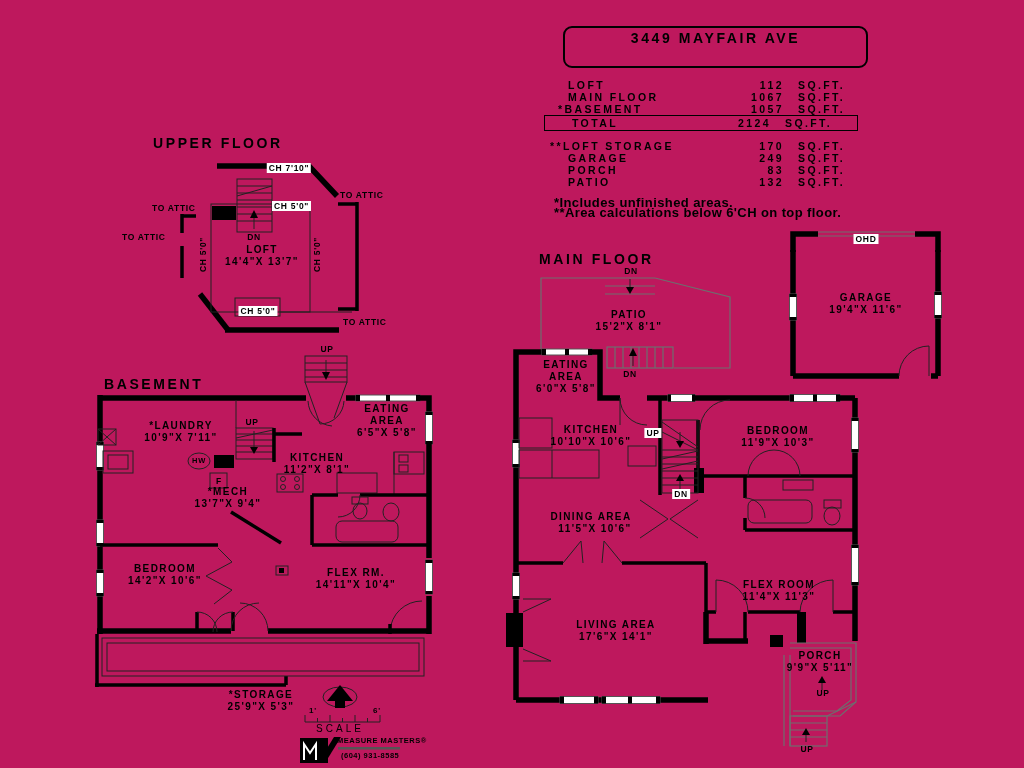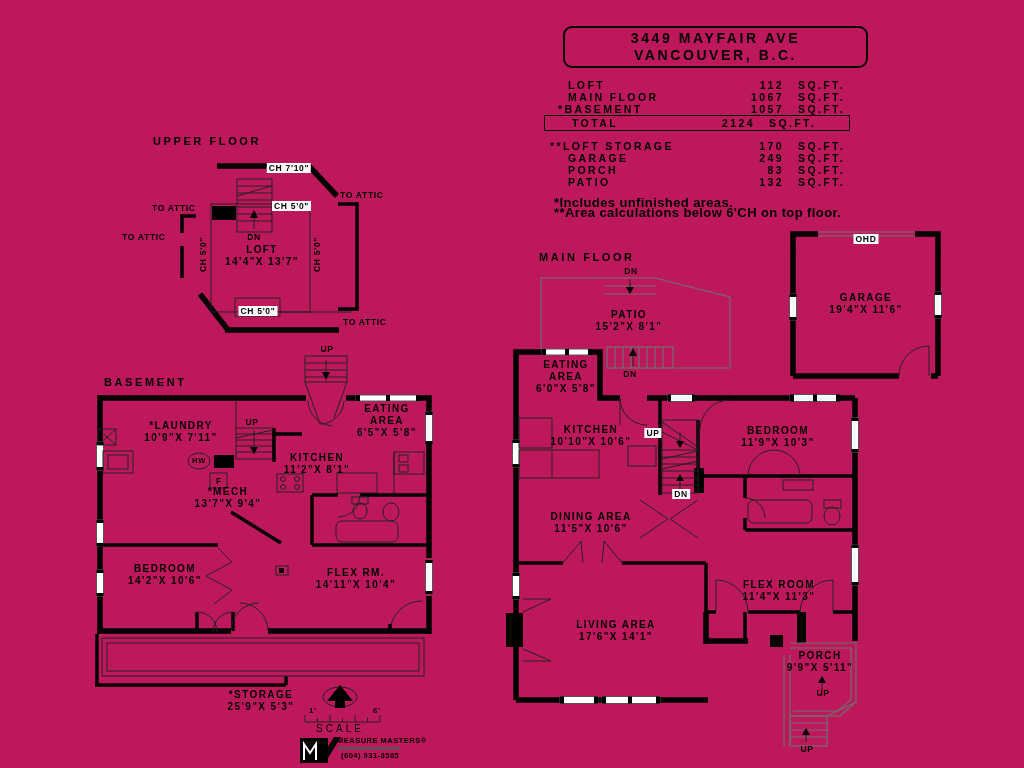--- a/index.html
+++ b/index.html
@@ -8,42 +8,42 @@
   svg{position:absolute;left:0;top:0;}
   .w6{stroke:#000;stroke-width:5.5;fill:none;}
   .w4{stroke:#000;stroke-width:3.5;fill:none;}
   .t{stroke:#222;stroke-width:1;fill:none;}
   .tg{stroke:#6e6e6e;stroke-width:1.2;fill:none;}
   .blk{fill:#000;stroke:none;}
   .winr{fill:#fff;stroke:#555;stroke-width:1;}
   .cap{fill:#000;stroke:none;}
   
   .lbl{position:absolute;font-weight:bold;white-space:nowrap;}
-  .head{font-size:11px;letter-spacing:2.6px;}
+  .head{font-size:14px;letter-spacing:2.6px;}
   .room{transform:translateX(-50%);text-align:center;font-size:10px;letter-spacing:1.4px;line-height:12px;}
   .room span{display:block;}
   .ann{font-size:8.5px;letter-spacing:0.7px;}
   .c{transform:translateX(-50%);text-align:center;}
   .bg{background:#fff;padding:0 2px;}
   .rot{transform:rotate(-90deg);transform-origin:0 0;}
   
   #titlebox{position:absolute;left:563px;top:26px;width:301px;height:36px;border:2px solid #000;
             border-radius:9px;text-align:center;font-weight:bold;font-size:14px;letter-spacing:2.6px;
             line-height:17px;padding-top:2px;}
   
   #areatable{position:absolute;left:550px;top:79px;width:312px;font-weight:bold;font-size:10.5px;letter-spacing:2.4px;}
   .arow{display:flex;height:12px;align-items:center;}
   .alabel{flex:1;}
   .aval{width:46px;text-align:right;}
   .aunit{width:64px;margin-left:14px;}
   .ind-a .alabel{padding-left:18px;}
   .ind-b .alabel{padding-left:8px;}
   .ind-c .alabel{padding-left:25px;}
   .ind-d .alabel{padding-left:0px;}
-  .totalbox{border:1.5px solid #000;height:14px;margin:0 12px 0 -6px;padding:0 16px 0 2px;}
+  .totalbox{border:1.5px solid #000;height:14px;margin:0 4px 0 -6px;padding:0 8px 0 2px;}
   .tgap{height:9px;}
   .note{font-size:13px;letter-spacing:0.4px;height:10px;display:block;}
   #notes{margin-top:7px;padding-left:4px;}
   .f8{font-size:8px;}
   .f75{font-size:7.5px;letter-spacing:0.5px;}
 </style>
 </head>
 <body>
 
 <div id="page">
@@ -286,21 +286,20 @@
     <g>
       <rect class="blk" x="300" y="738" width="28" height="25"></rect>
       <path d="M304,760 V744 L310,753 L316,744 V760" stroke="#fff" stroke-width="2" fill="none"></path>
       <polygon class="blk" points="318,763 334,737 341,737 325,763"></polygon>
       <rect x="338" y="747" width="62" height="2.5" fill="#555"></rect>
     </g>
   </svg>
 
   <div id="titlebox">
     <div>3449 MAYFAIR AVE</div>
-    <div>VANCOUVER, B.C.</div>
   </div>
 
   <div id="areatable">
     <div class="arow ind-a">
       <span class="alabel">LOFT</span>
       <span class="aval">112</span>
       <span class="aunit">SQ.FT.</span>
     </div>
     <div class="arow ind-a">
       <span class="alabel">MAIN FLOOR</span>
@@ -410,21 +409,21 @@
   <div class="lbl room" style="left:591px;top:424px;">
     <span>KITCHEN</span>
     <span>10'10"X  10'6"</span>
   </div>
   <div class="lbl ann c bg" style="left:653px;top:428px;">UP</div>
   <div class="lbl ann c bg" style="left:681px;top:489px;">DN</div>
   <div class="lbl room" style="left:778px;top:425px;">
     <span>BEDROOM</span>
     <span>11'9"X  10'3"</span>
   </div>
-  <div class="lbl room" style="left:591px;top:511px;">
+  <div class="lbl room" style="left:591px;top:511px;text-align:right;">
     <span>DINING  AREA</span>
     <span>11'5"X  10'6"</span>
   </div>
   <div class="lbl room" style="left:779px;top:579px;">
     <span>FLEX  ROOM</span>
     <span>11'4"X  11'3"</span>
   </div>
   <div class="lbl room" style="left:616px;top:619px;">
     <span>LIVING  AREA</span>
     <span>17'6"X  14'1"</span>

